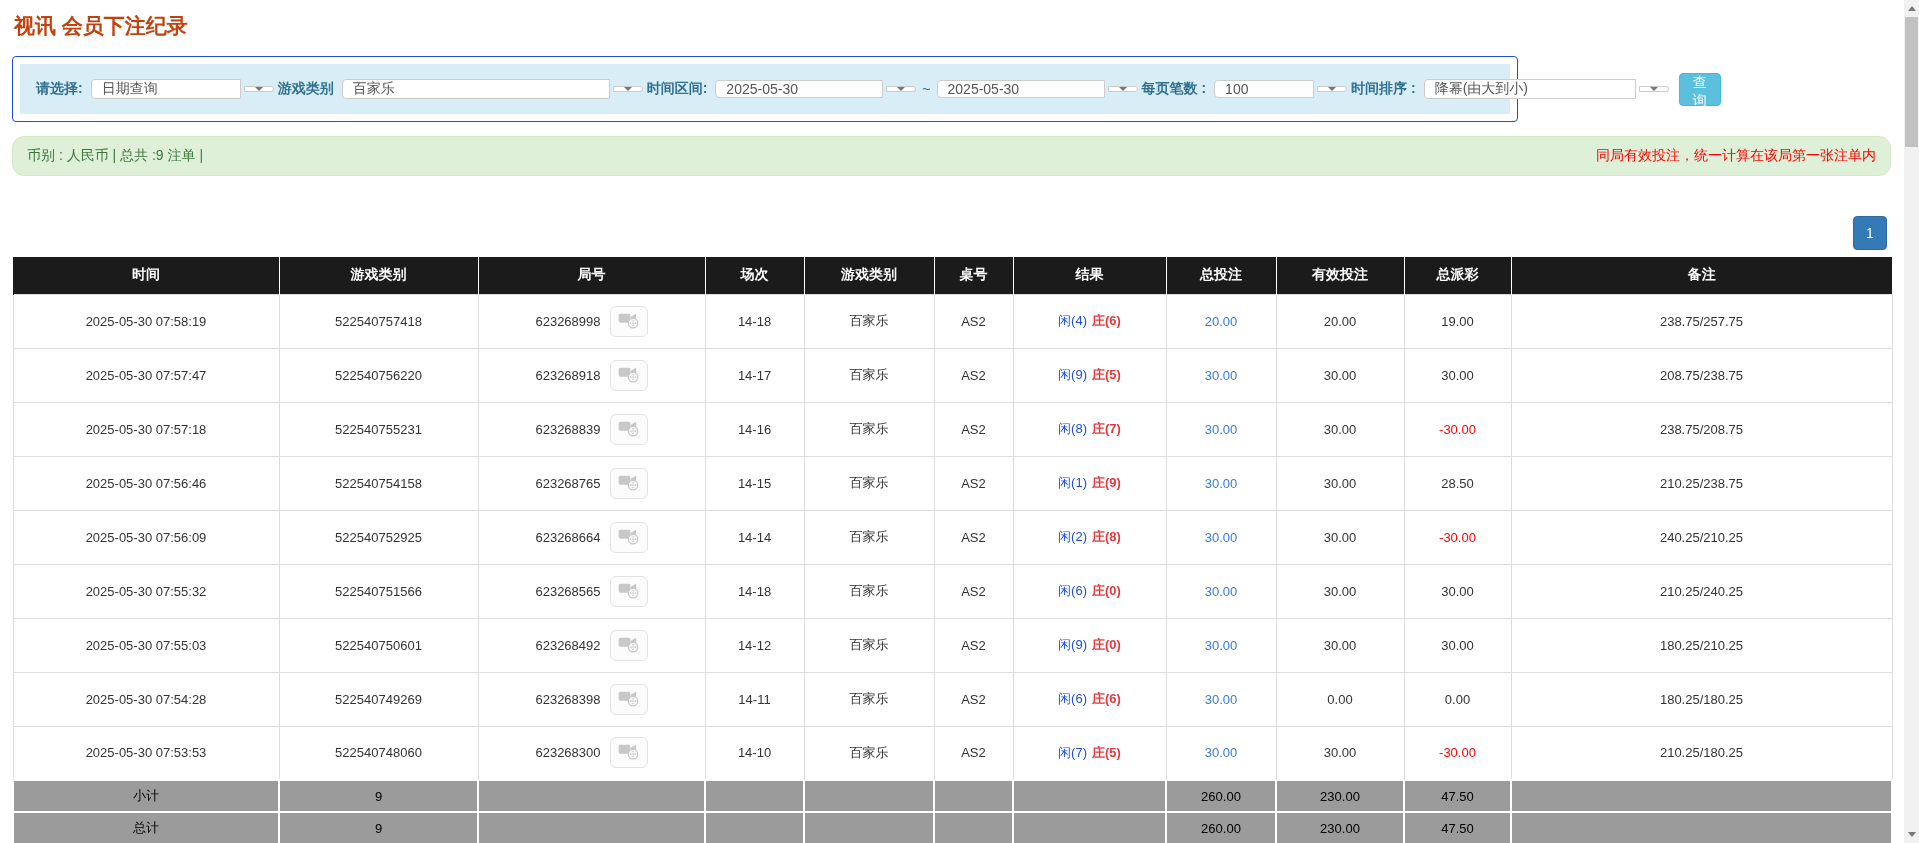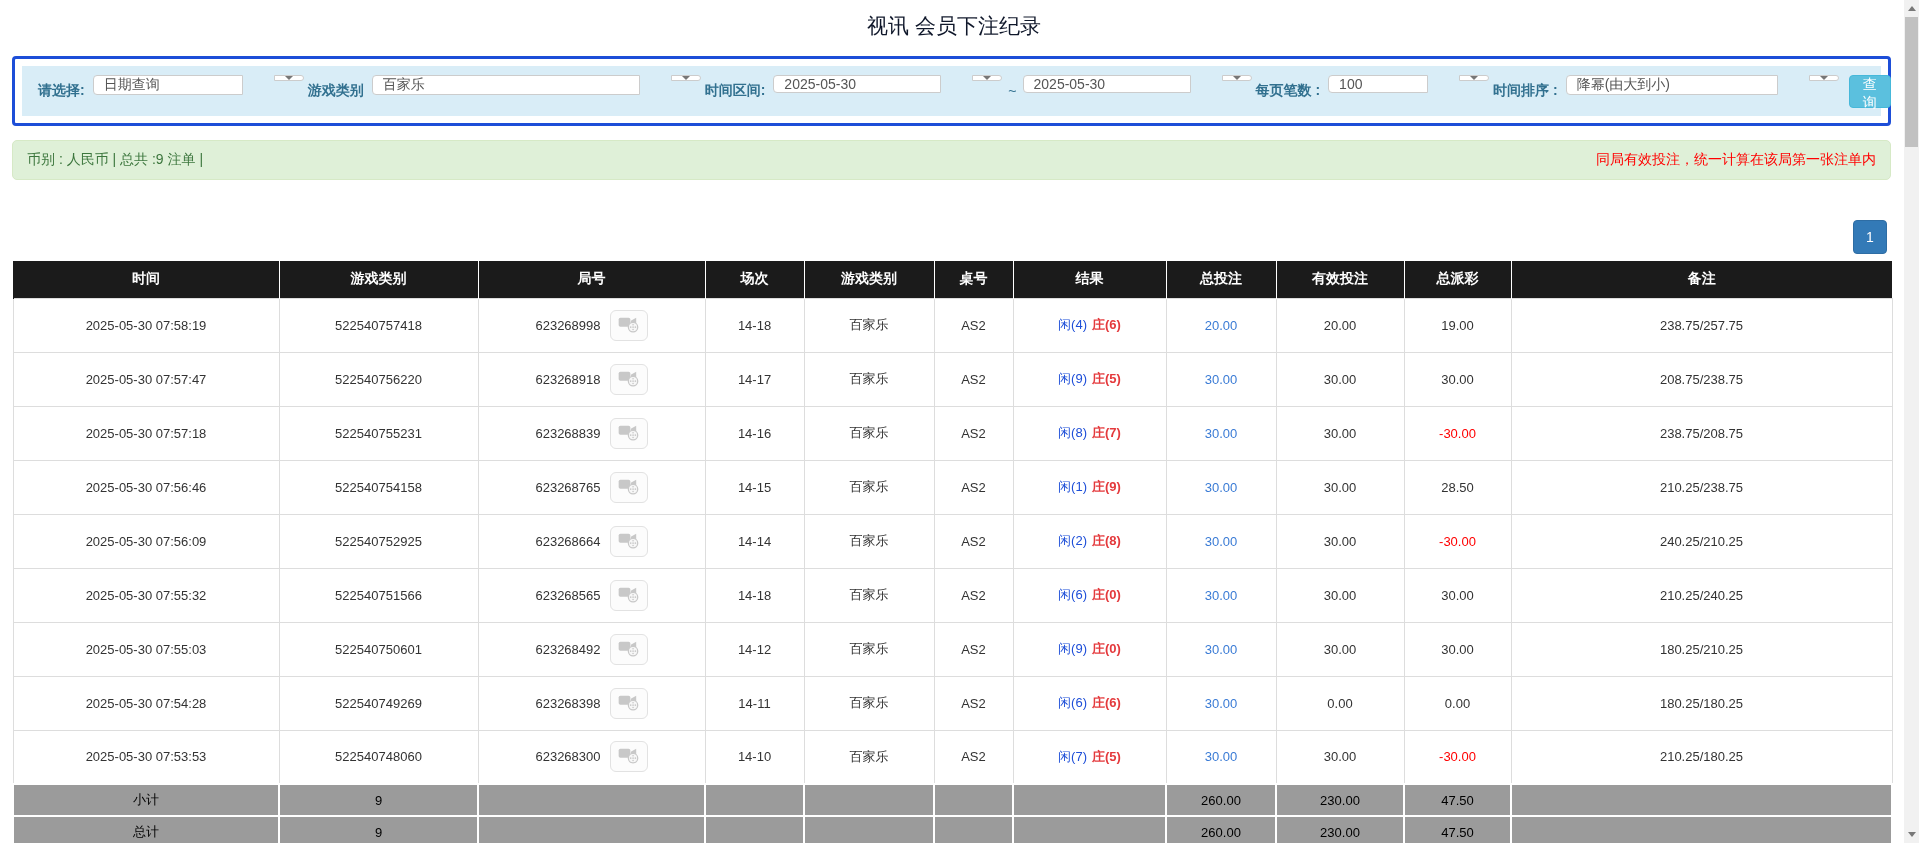--- a/index.html
+++ b/index.html
@@ -2,45 +2,45 @@
 <html><head>
 <meta charset="utf-8">
 <style>
   * { box-sizing: border-box; }
   html,body { margin:0; padding:0; }
   body {
     width:1919px; height:843px; overflow:hidden; background:#fff;
     font-family:"Liberation Sans","DejaVu Sans",sans-serif; color:#333;
   }
   .page { padding:6px 25px 0 12px; }
-  .title { font-size:21px; font-weight:400; color:#0f172a; margin:6px 0 16px 2px;text-align:center; }
-
-  .filter-panel { width:1879px; border:3px solid #1d4ed8; border-radius:4px; padding:7px; background:#fff; }
+  .title { font-size:21px; font-weight:700; color:#c2410c; margin:6px 0 16px 2px; }
+
+  .filter-panel { width:1506px; border:1px solid #1d4ed8; border-radius:4px; padding:7px; background:#fff; }
   .filter-bar { background:#d9edf7; height:50px; display:flex; align-items:center; padding:0 12px; }
   .flabel { color:#31708f; font-weight:bold; font-size:14px; white-space:nowrap; margin:0 8px 0 4px; }
-  .combo { display:inline-flex; align-items:flex-start; height:32px;gap:28px; }
+  .combo { display:inline-flex; align-items:center; height:32px; }
   .combo-value {
     display:flex; align-items:center; padding:0 10px; font-size:14px; color:#555;
     background:#fff; border:1px solid #ccc; border-radius:4px 0 0 4px;
   }
   .combo-caret {
     display:flex; align-items:center; justify-content:center; width:30px; margin-left:3px;
     background:#fff; border:1px solid #ccc; border-radius:0 4px 4px 0; cursor:pointer;
   }
   .caret { width:0; height:0; border-left:4px solid transparent; border-right:4px solid transparent; border-top:4px solid #777; }
   .tilde { color:#31708f; font-size:14px; margin:0 6px; }
   .search-btn {
     margin-left:10px; background:#5bc0de; border:1px solid #46b8da; color:#fff;
     font-size:14px; padding:0 13px; height:33px; border-radius:4px; cursor:pointer;
     font-family:inherit;
   }
 
   .summary-bar {
     margin-top:14px; width:1879px; height:40px; background:#dff0d8; border:1px solid #d6e9c6;
-    border-radius:5px; display:flex; align-items:center; justify-content:space-between;
+    border-radius:12px; display:flex; align-items:center; justify-content:space-between;
     padding:0 14px; font-size:14px;
   }
   .summary-left { color:#3c763d; }
   .summary-notice { color:#ff0000; }
 
   .pagination-row { margin-top:40px; width:1879px; display:flex; justify-content:flex-end; }
   .page-btn {
     width:34px; height:34px; background:#337ab7; border:1px solid #2e6da4; color:#fff;
     border-radius:4px; font-size:14px; cursor:pointer; margin-right:4px; font-family:inherit;
   }

